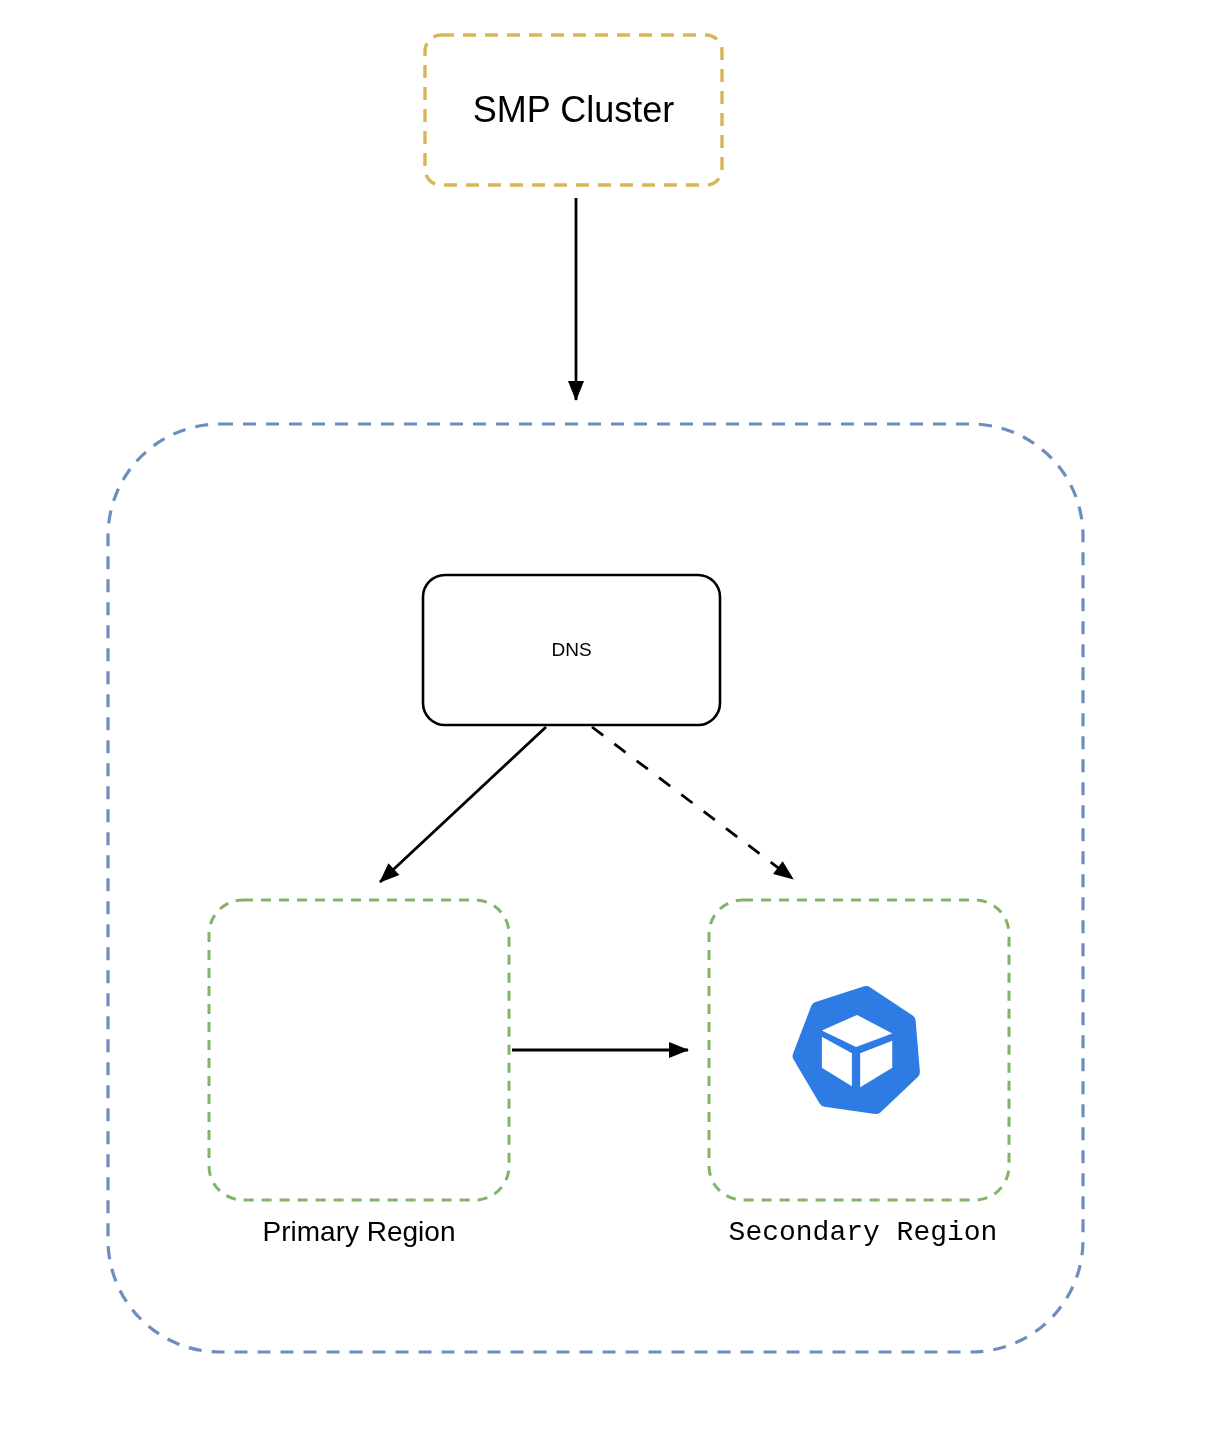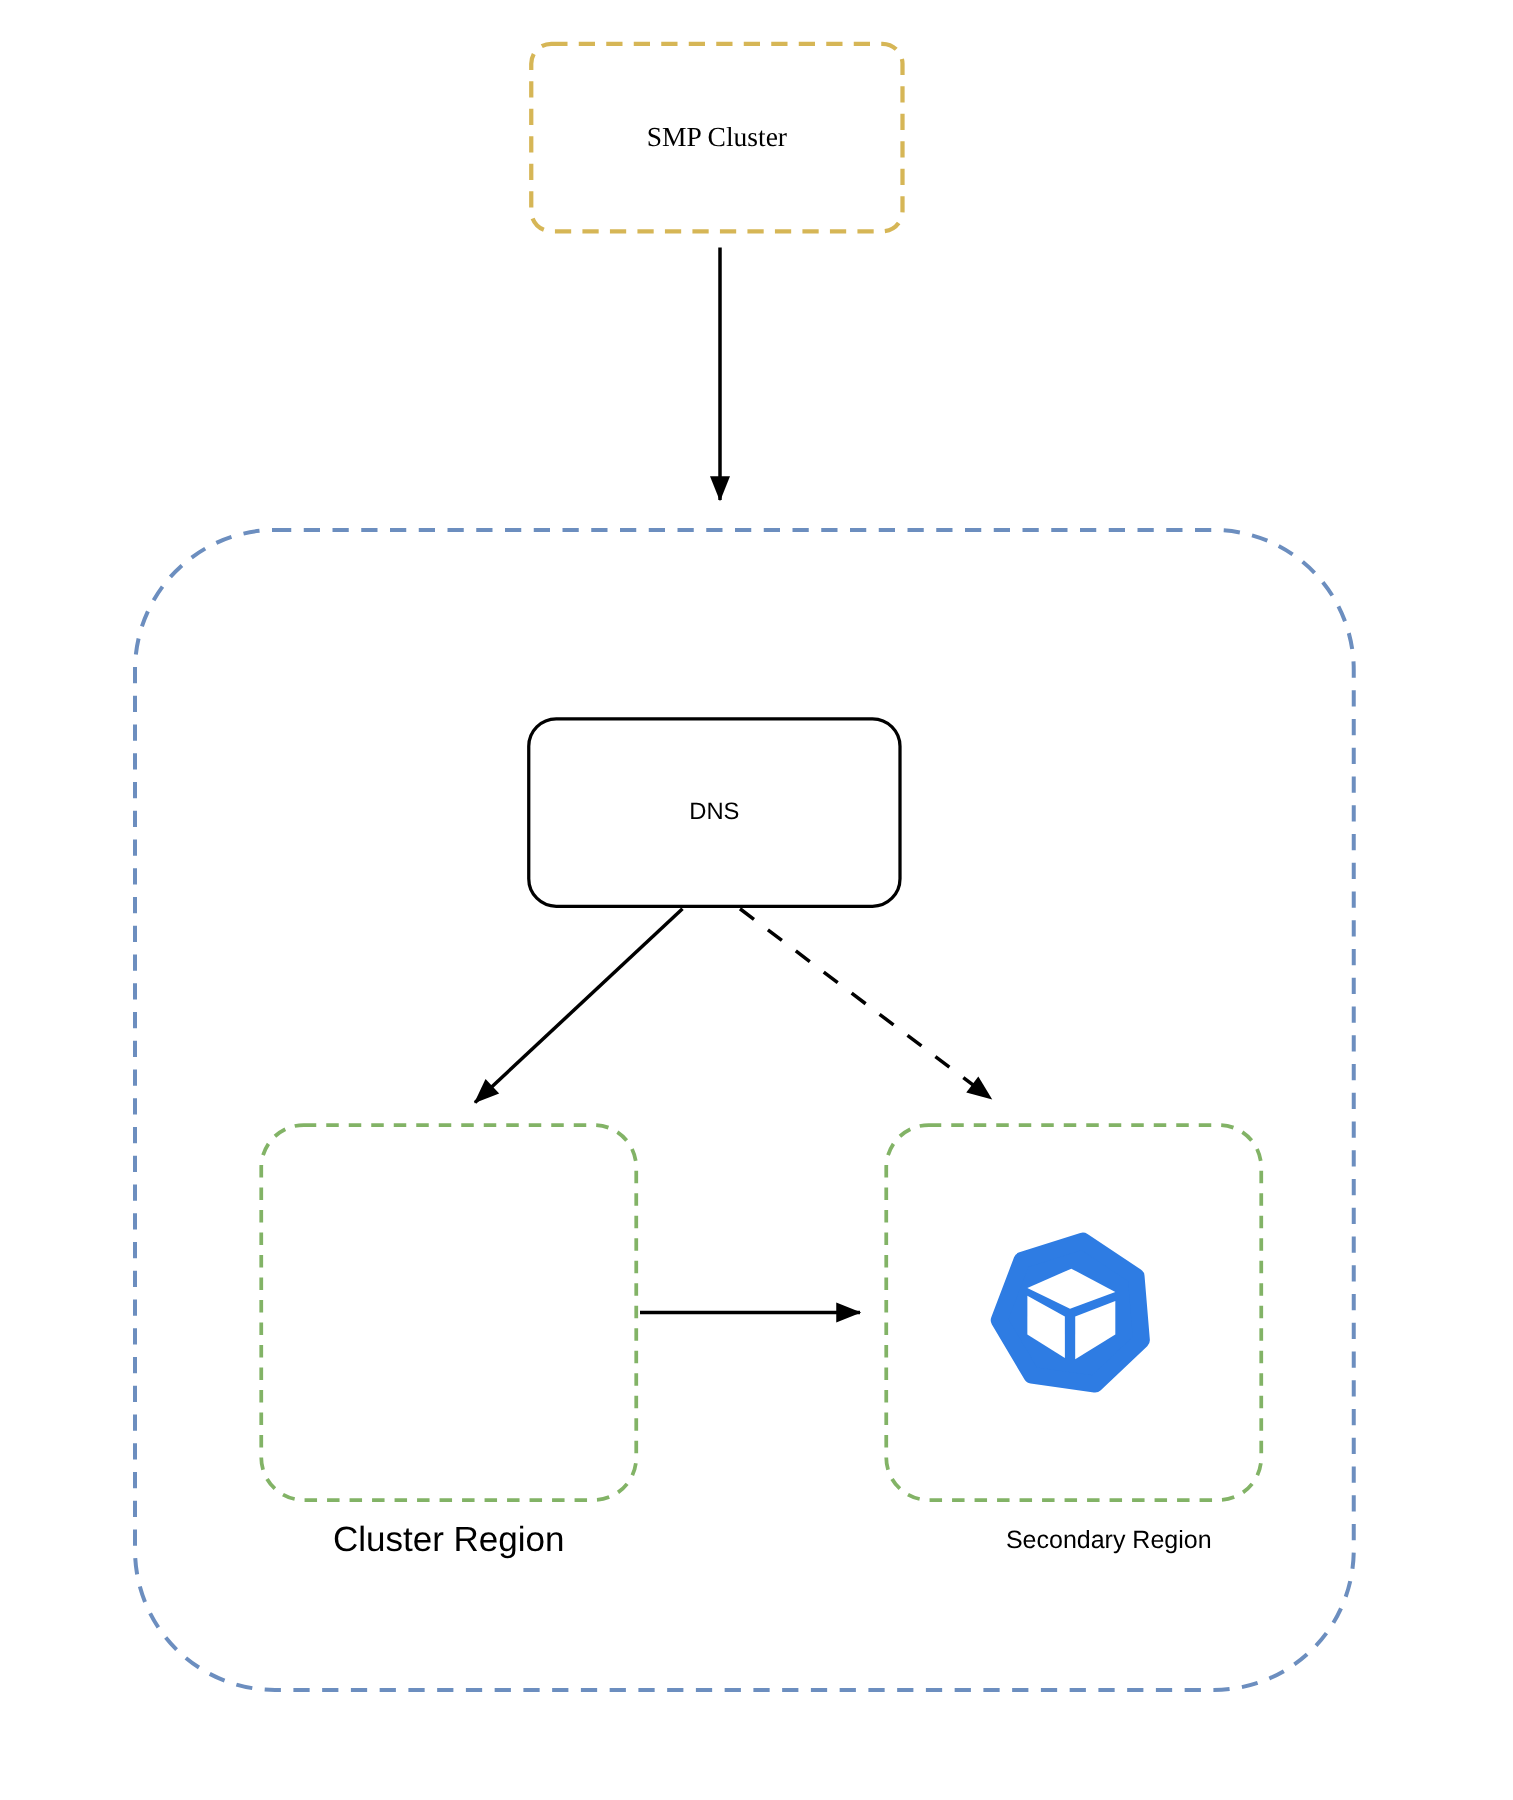--- a/index.html
+++ b/index.html
@@ -24,34 +24,34 @@
     position: absolute;
     color: #000000;
     display: flex;
     align-items: center;
     justify-content: center;
     text-align: center;
     pointer-events: none;
   }
   .label-smp {
     left: 425px; top: 35px; width: 297px; height: 150px;
-    font-size: 22px;
-    font-family: Liberation Serif, serif;
+    font-size: 36px;
   }
   .label-dns {
     left: 423px; top: 575px; width: 297px; height: 150px;
     font-size: 19px;
   }
   .label-primary {
     left: 184px; top: 1212px; width: 350px; height: 40px;
     font-size: 28px;
   }
   .label-secondary {
-    left: 712px; top: 1212px; width: 350px; height: 40px;
-    font-size: 20px;
+    left: 688px; top: 1212px; width: 350px; height: 40px;
+    font-size: 28px;
+    font-family: Liberation Mono, monospace;
   }
 </style>
 </head>
 <body>
 
 <div class="canvas">
 
   <svg class="shapes" width="1210" height="1440" viewBox="0 0 1210 1440" xmlns="http://www.w3.org/2000/svg">
 
     <defs>
@@ -86,17 +86,17 @@
     <line x1="512" y1="1050" x2="688" y2="1050" stroke="#000000" stroke-width="2.8" marker-end="url(#arrow)"></line>
 
     <use href="#hepta-cube" x="296" y="988" width="124" height="124" transform="translate(296,988) scale(1.035)"></use>
     <use href="#hepta-cube" x="0" y="0" transform="translate(796,988) scale(1.035)"></use>
   </svg>
 
   <div class="node-label label-smp">SMP Cluster</div>
 
   <div class="node-label label-dns">DNS</div>
 
-  <div class="node-label label-primary">Cluster Region</div>
+  <div class="node-label label-primary">Primary Region</div>
 
   <div class="node-label label-secondary">Secondary Region</div>
 
 </div>
 
 </body></html>

